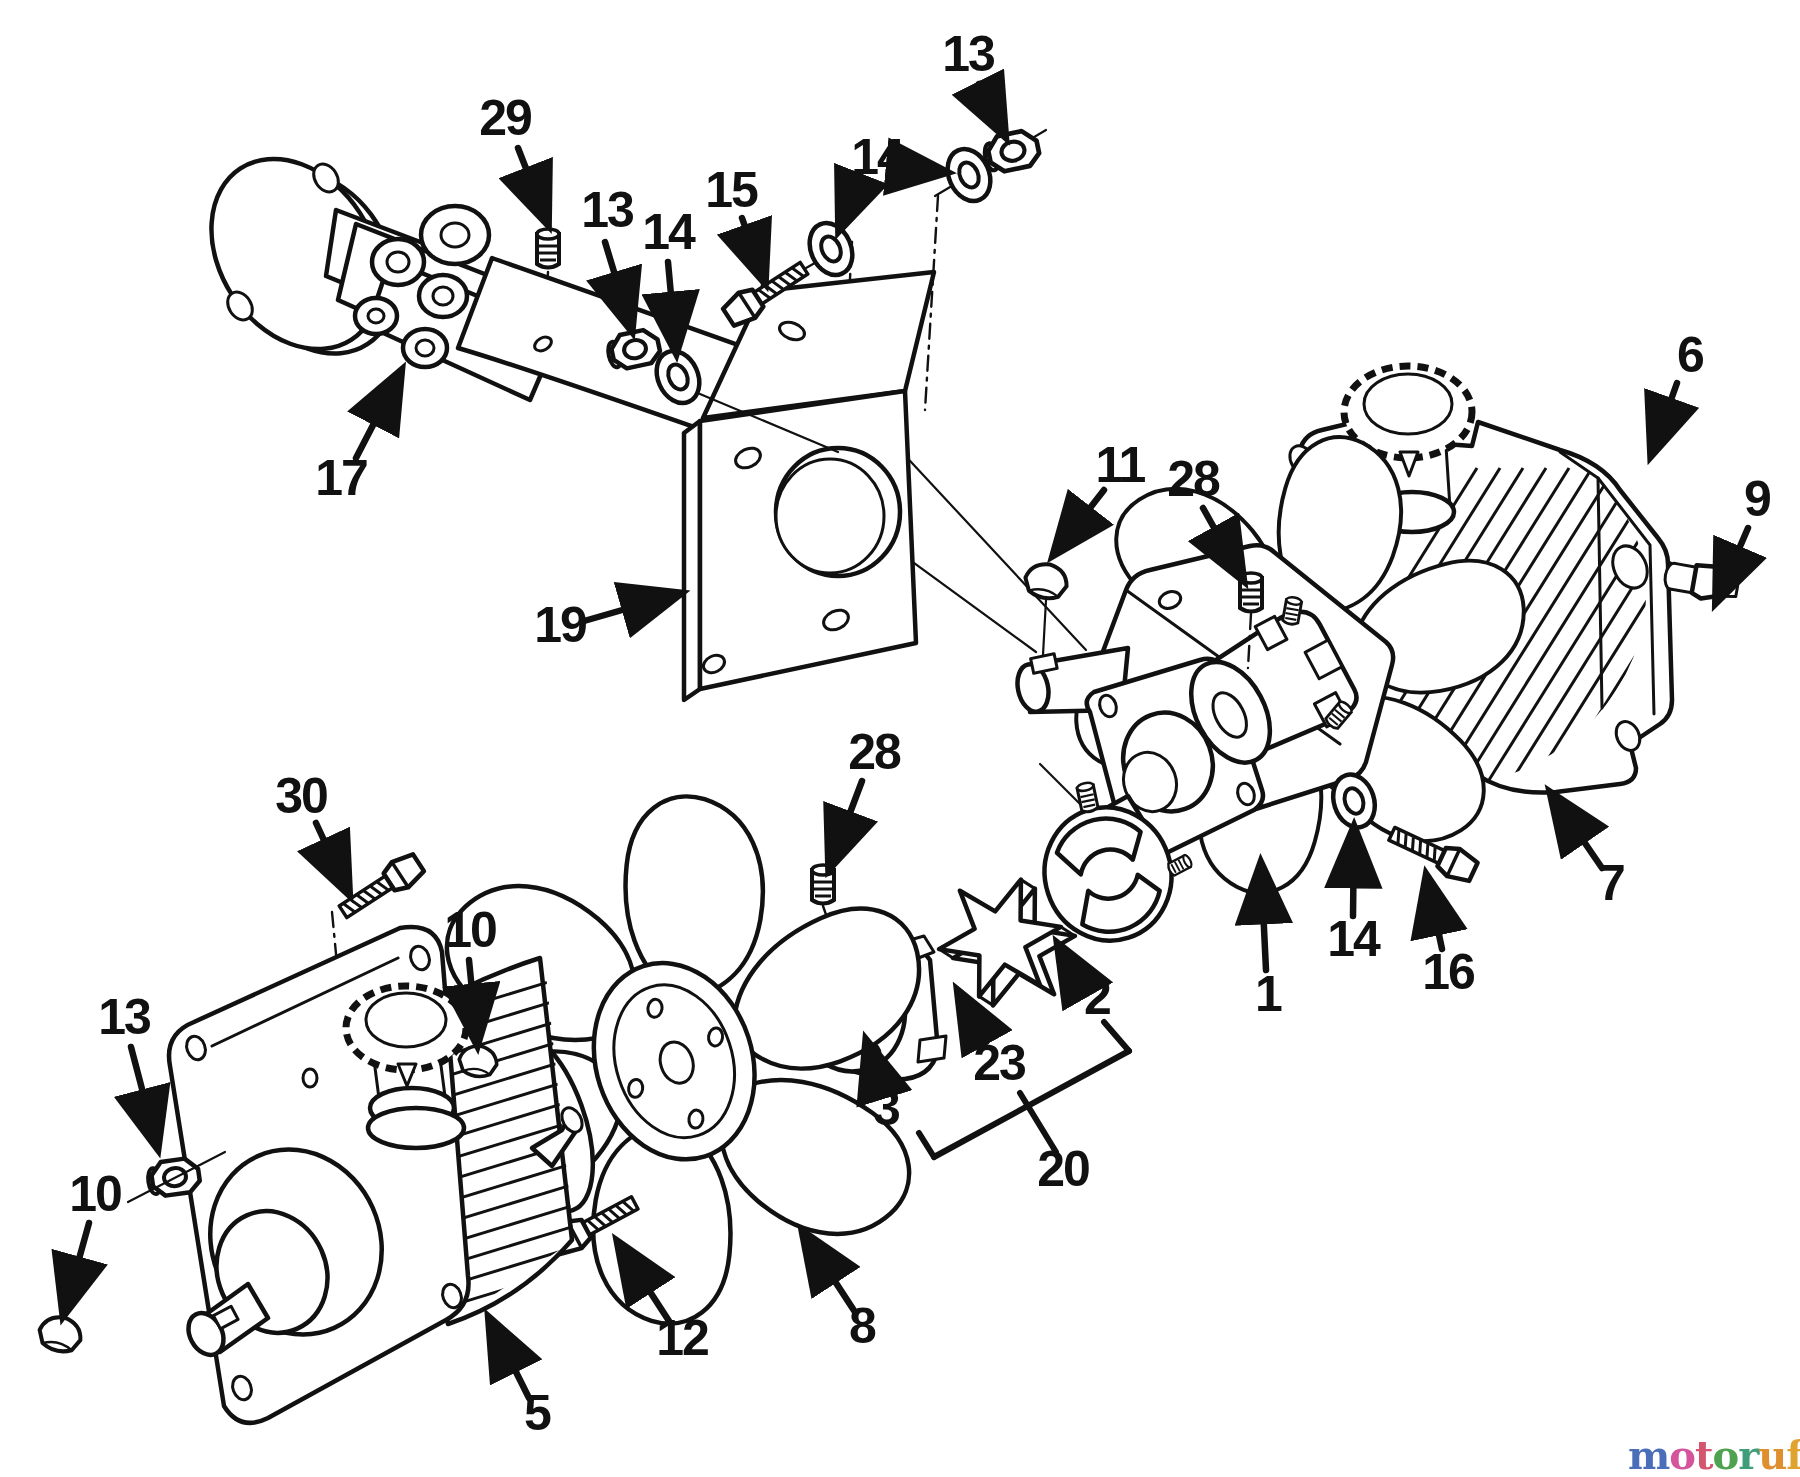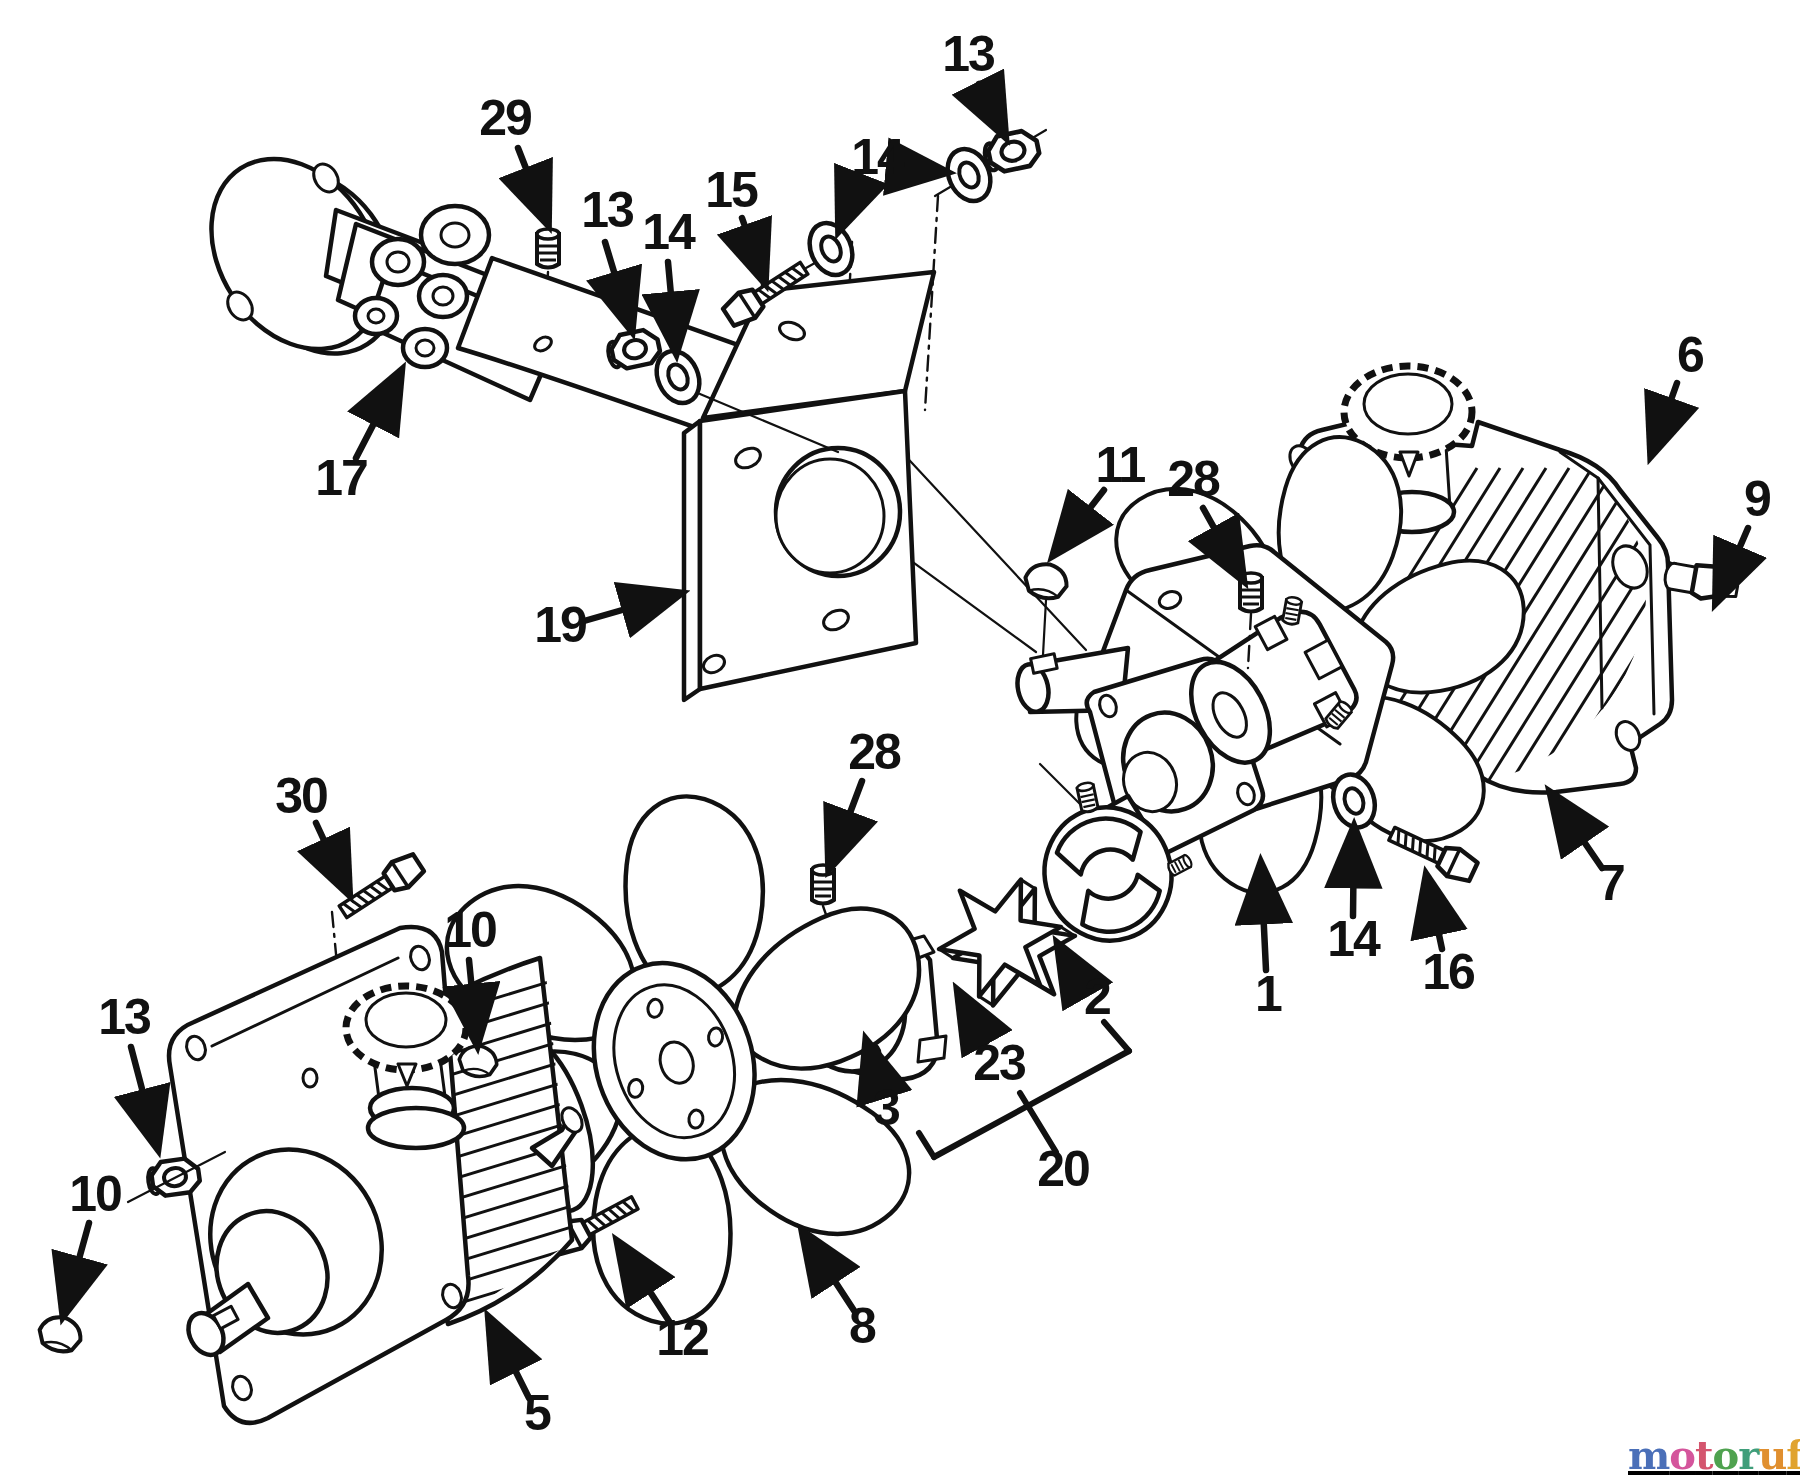--- a/index.html
+++ b/index.html
@@ -11,21 +11,21 @@
   .part2{fill:#ffffff;stroke:#111;stroke-width:3;stroke-linejoin:round;stroke-linecap:round;}
   .wire{fill:none;stroke:#111;stroke-width:2.2;stroke-linecap:round;}
   .wire3{fill:none;stroke:#111;stroke-width:3;stroke-linecap:round;}
   .dash{fill:none;stroke:#111;stroke-width:2.4;stroke-dasharray:15 7 3 7;stroke-linecap:round;}
   .rib{stroke:#111;stroke-width:3;fill:none;}
   .knurl{fill:#fff;stroke:#111;stroke-width:7;stroke-dasharray:11 7;}
   .callout{font:800 50px "Liberation Sans","DejaVu Sans",sans-serif;fill:#111;text-anchor:middle;dominant-baseline:middle;letter-spacing:-2px;}
   .arrow{stroke:#111;stroke-width:6.5;stroke-linecap:round;fill:none;}
   .gline{stroke:#111;stroke-width:6;stroke-linecap:round;fill:none;}
   
-  .watermark{position:absolute;left:1628px;top:1431px;width:172px;font:700 40px "DejaVu Serif","Liberation Serif",serif;white-space:nowrap;letter-spacing:-1px;text-decoration:underline;}
+  .watermark{position:absolute;left:1628px;top:1431px;width:172px;font:700 40px "DejaVu Serif","Liberation Serif",serif;white-space:nowrap;letter-spacing:-1px;}
 </style>
 </head>
 <body>
 
 <div class="stage">
 <svg class="diagram" width="1800" height="1477" viewBox="0 0 1800 1477">
   <defs>
     <marker id="ah" markerWidth="11" markerHeight="9" refX="9" refY="4.5" orient="auto">
       <path d="M0,0 L11,4.5 L0,9 Z" fill="#111"></path>
     </marker>

